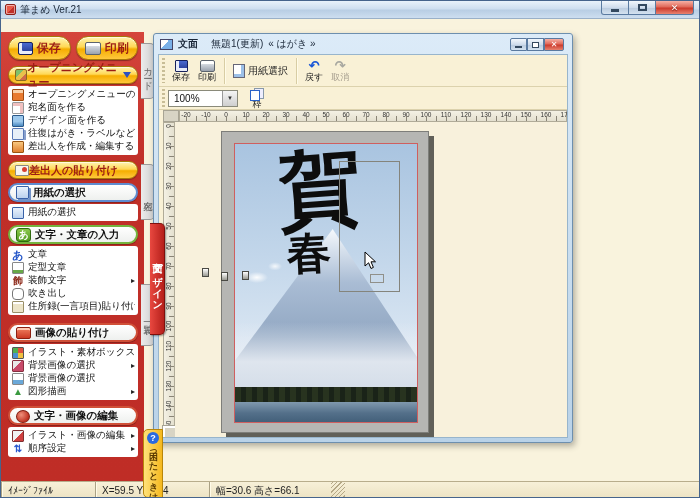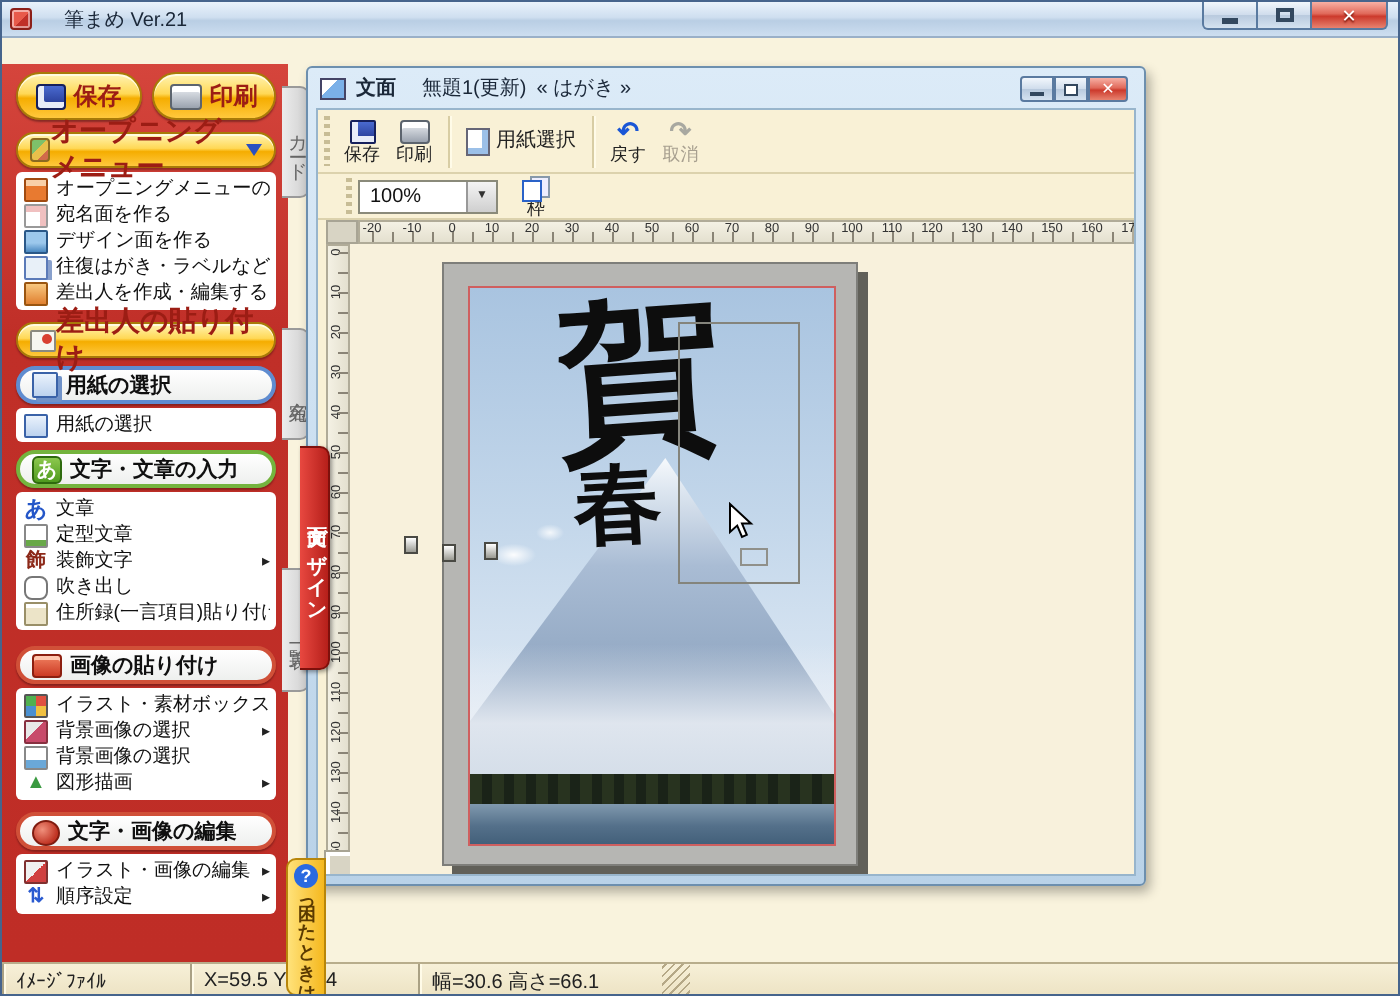--- a/index.html
+++ b/index.html
@@ -2,21 +2,21 @@
 <html><head>
 <meta charset="utf-8">
 <style>
   * { margin:0; padding:0; box-sizing:border-box; }
   body { font-family:"Liberation Sans",sans-serif; background:#888; }
   #app { position:relative; width:700px; height:498px; background:#f9f3dd; border:1px solid #46648c; overflow:hidden; }
 
   
   .titlebar { position:absolute; left:0; top:0; width:100%; height:18px;
     background:linear-gradient(180deg,#e9f2fb 0%,#cfdff0 45%,#b9cee4 55%,#cddef0 100%);
-    border-bottom:1px solid #9ab0c8; display:flex; align-items:center; padding-left:4px;gap:12px; }
+    border-bottom:1px solid #9ab0c8; display:flex; align-items:center; padding-left:4px; }
   .appicon { width:11px; height:11px; border-radius:2px; margin-right:4px;
     background:linear-gradient(135deg,#e85a4a 0 55%,#c03028 55%); border:1px solid #8c1f18;
     box-shadow:inset 0 0 0 1px rgba(255,255,255,.5); }
   .apptitle { font-size:10px; color:#1a2738; }
   .wbtns { position:absolute; right:5px; top:0; display:flex; }
   .wbtn { height:14px; border:1px solid #5a7aa0; border-top:none; display:flex; align-items:center; justify-content:center;
     background:linear-gradient(180deg,#f2f7fc,#cfdcec 50%,#b9cade 52%,#d4e2f0); }
   .wbtn.minb { width:28px; border-radius:0 0 0 3px; }
   .wbtn.maxb { width:27px; border-left:none; }
   .wbtn.closeb { width:38px; border-left:none; border-radius:0 0 3px 0; color:#fff; font-size:9px;
@@ -34,21 +34,21 @@
     background:linear-gradient(180deg,#d5453c,#c02f28 30%,#bf2d26); padding:2px 6px 0 7px; overflow:hidden; }
   .btnrow { display:flex; gap:5px; margin-top:2px; }
   .goldbtn { height:24px; flex:1; border-radius:12px; border:1px solid #a87a08;
     background:linear-gradient(180deg,#fff4b4 0%,#ffd855 45%,#f5ad00 55%,#ffc83d 100%);
     box-shadow:inset 0 1px 0 #fffbe0, 0 1px 1px rgba(0,0,0,.35);
     display:flex; align-items:center; justify-content:center; gap:4px;
     font-size:12px; font-weight:bold; color:#9c1d14; }
   .goldpill { height:18px; margin-top:6px; border-radius:9px; border:1px solid #a87a08;
     background:linear-gradient(180deg,#fff4b4 0%,#ffd855 45%,#f5ad00 55%,#ffc83d 100%);
     box-shadow:inset 0 1px 0 #fffbe0, 0 1px 1px rgba(0,0,0,.3);
-    display:flex; align-items:center; padding:0 6px; gap:0; font-size:14px; font-weight:bold; color:#9c1d14; }
+    display:flex; align-items:center; padding:0 6px; gap:0; font-size:11px; font-weight:bold; color:#9c1d14; }
   .whitepill { height:19px; margin-top:4px; border-radius:10px; display:flex; align-items:center; padding:0 6px; gap:4px;
     background:linear-gradient(180deg,#ffffff,#eef0ee); font-size:10.5px; font-weight:bold; color:#101010;
     box-shadow:0 1px 1px rgba(0,0,0,.3); }
   .bd-blue  { border:2px solid #5f8cd0; }
   .bd-green { border:2px solid #74b43e; }
   .bd-red   { border:2px solid #d05038; }
   .panel { background:#fff; border-radius:3px; margin-top:2px; padding:2px 3px 2px 4px; }
   .sitem { display:flex; align-items:center; gap:4px; height:13px; font-size:9.6px; color:#101010; white-space:nowrap; overflow:hidden; }
   .sitem .lb { overflow:hidden; text-overflow:clip; }
   .arr { margin-left:auto; font-size:8px; color:#222; }
@@ -115,21 +115,21 @@
     background:linear-gradient(180deg,#f2f7fc,#cfdcec 50%,#b9cade 52%,#d4e2f0); }
   .iwb.first { border-radius:2px 0 0 2px; }
   .iwb.closeb2 { width:20px; border-radius:0 2px 2px 0; color:#fff; font-size:8px;
     background:linear-gradient(180deg,#f7b0a4 0%,#e0695a 45%,#cc3a2c 55%,#e8826f 100%); }
   .g-min2 { width:7px; height:2px; background:#33485f; margin-top:5px; }
   .g-res2 { width:7px; height:6px; border:1px solid #33485f; background:#fff; }
   .iw-body { position:absolute; left:4px; top:20px; right:4px; bottom:4px; background:#f9f1d6; border:1px solid #98b5cc; overflow:hidden; }
 
   
   .tb1 { position:absolute; left:0; top:0; right:0; height:32px; border-bottom:1px solid #dcd2ad; display:flex; align-items:center; padding-left:3px; }
-  .tb2 { position:absolute; left:0; top:32px; right:0; height:23px; border-bottom:1px solid #dcd2ad; display:flex; align-items:center; padding-left:14px; }
+  .tb2 { position:absolute; left:0; top:32px; right:0; height:23px; border-bottom:1px solid #dcd2ad; display:flex; align-items:center; padding-left:3px; }
   .grip { width:3px; height:80%; margin-right:3px;
     background:repeating-linear-gradient(180deg,#c8bd96 0 2px,transparent 2px 4px); }
   .tbtn { display:flex; flex-direction:column; align-items:center; justify-content:center; padding:1px 4px; border-radius:2px; }
   .tbtn .tlb { font-size:9px; color:#222; line-height:10px; }
   .tbtn.h2 { flex-direction:row; gap:3px; }
   .tbtn.h2 .tlb { font-size:10px; }
   .tbtn.disabled .tlb { color:#a8a090; }
   .tsep { width:1px; height:26px; background:#d8cda4; box-shadow:1px 0 0 #fffbe8; margin:0 4px; }
   .ic-floppy { width:13px; height:12px; background:linear-gradient(180deg,#4a6ad0,#22348c); border:1px solid #16205c; border-radius:1px;
     box-shadow:inset 3px -3px 0 #e8ecf8; }

